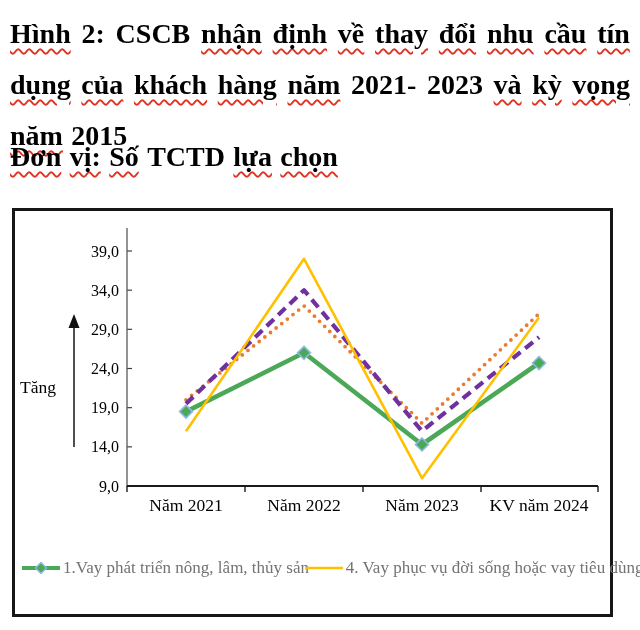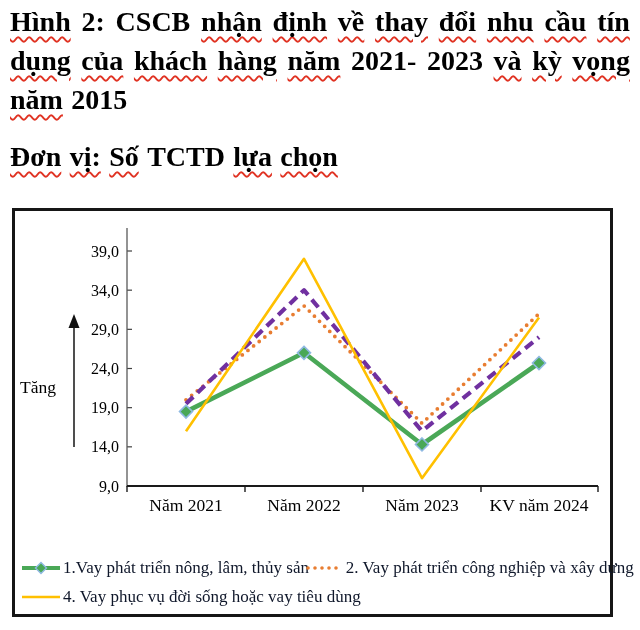--- a/index.html
+++ b/index.html
@@ -9,21 +9,21 @@
     font-family: "Liberation Serif", "DejaVu Serif", serif;
     color: #000;
     position: relative;
     overflow: hidden;
   }
   
   #title-block {
     position: absolute; left: 10px; top: 2px; width: 620px;
     font-weight: bold; font-size: 28px; line-height: 39px;
   }
-  .title-line { display: flex; white-space: pre; }
+  .title-line { display: flex; white-space: pre; margin-top: 12px; }
   .title-line.justify { justify-content: space-between; }
   .title-line.plain { justify-content: flex-start; gap: 0.30em; }
   #unit-block {
     position: absolute; left: 10px; top: 137px;
     font-weight: bold; font-size: 28px; line-height: 39px;
     display: flex; gap: 0.30em; white-space: pre; justify-content: space-between;
   }
   .sq {
     text-decoration-line: underline;
     text-decoration-style: wavy;
@@ -36,21 +36,21 @@
     width: 595px; height: 403px;
     border: 3px solid #161616;
     background: #ffffff;
   }
   #plot-svg { position: absolute; left: 0; top: 0; }
   
   #legend {
     position: absolute; left: 7px; right: 5px; top: 347px;
     display: grid; grid-template-columns: 48.5% 51.5%;
     row-gap: 9px; align-items: center;
-    font-size: 17px; color: #0f172a;
+    font-size: 17px; color: #737373;
   }
   .legend-item { display: flex; align-items: center; gap: 3px; white-space: nowrap; }
   .legend-item svg { flex: 0 0 auto; }
 </style>
 </head>
 <body>
 
 <div id="title-block">
     <div class="title-line justify"><span class="sq" style="text-decoration-color: rgb(224, 50, 34);">Hình</span><span>2:</span><span>CSCB</span><span class="sq" style="text-decoration-color: rgb(224, 50, 34);">nhận</span><span class="sq" style="text-decoration-color: rgb(224, 50, 34);">định</span><span class="sq" style="text-decoration-color: rgb(224, 50, 34);">về</span><span class="sq" style="text-decoration-color: rgb(224, 50, 34);">thay</span><span class="sq" style="text-decoration-color: rgb(224, 50, 34);">đổi</span><span class="sq" style="text-decoration-color: rgb(224, 50, 34);">nhu</span><span class="sq" style="text-decoration-color: rgb(224, 50, 34);">cầu</span><span class="sq" style="text-decoration-color: rgb(224, 50, 34);">tín</span></div>
     <div class="title-line justify"><span class="sq" style="text-decoration-color: rgb(224, 50, 34);">dụng</span><span class="sq" style="text-decoration-color: rgb(224, 50, 34);">của</span><span class="sq" style="text-decoration-color: rgb(224, 50, 34);">khách</span><span class="sq" style="text-decoration-color: rgb(224, 50, 34);">hàng</span><span class="sq" style="text-decoration-color: rgb(224, 50, 34);">năm</span><span>2021-</span><span>2023</span><span class="sq" style="text-decoration-color: rgb(224, 50, 34);">và</span><span class="sq" style="text-decoration-color: rgb(224, 50, 34);">kỳ</span><span class="sq" style="text-decoration-color: rgb(224, 50, 34);">vọng</span></div>
@@ -101,24 +101,18 @@
   <div id="legend">
       <div class="legend-item">
         <svg width="38" height="16">
           <line x1="0" x2="38" y1="8" y2="8" stroke="#4aa857" stroke-width="4"></line>
           <polygon points="19,2.5 24.5,8 19,13.5 13.5,8" fill="#4aa857" stroke="#8fb9e2" stroke-width="1.4"></polygon>
         </svg>
         <span>1.Vay phát triển nông, lâm, thủy sản</span>
       </div>
       <div class="legend-item">
         <svg width="38" height="16">
-          <line x1="3" x2="35" y1="8" y2="8" stroke="#e87d31" stroke-width="3.6" stroke-dasharray="0 7" stroke-linecap="round"></line>
-        </svg>
-        <span>2. Vay phát triển công nghiệp và xây dựng</span>
-      </div>
-      <div class="legend-item">
-        <svg width="38" height="16">
           <line x1="0" x2="38" y1="8" y2="8" stroke="#ffc000" stroke-width="2.6"></line>
         </svg>
         <span>4. Vay phục vụ đời sống hoặc vay tiêu dùng</span>
       </div>
     </div>
 </div>
 
 </body></html>

